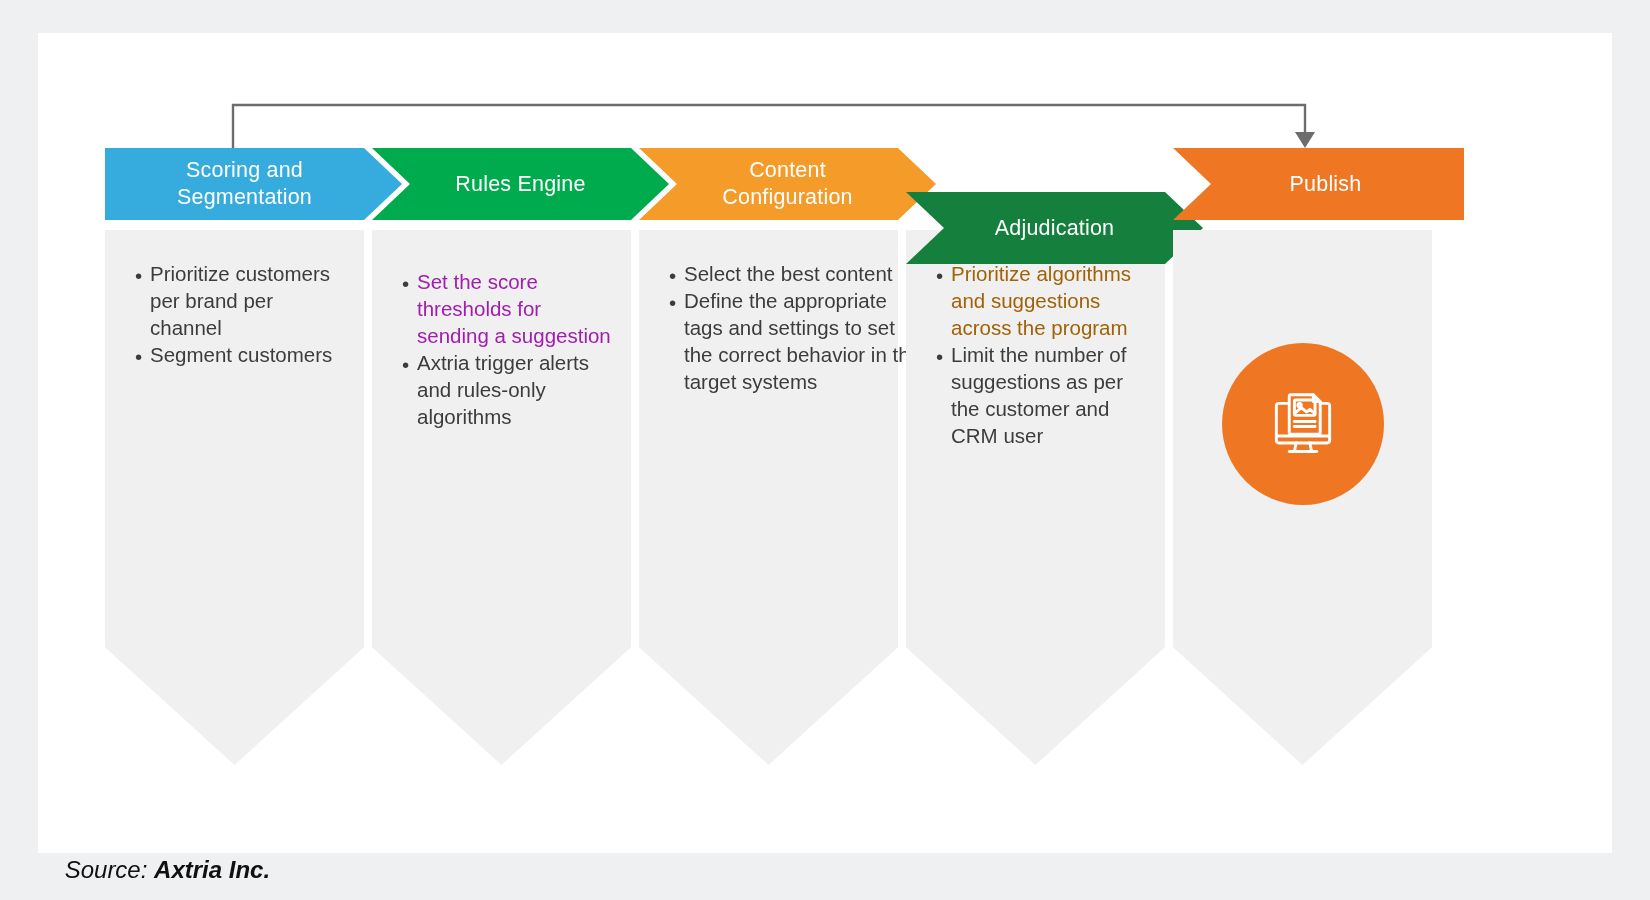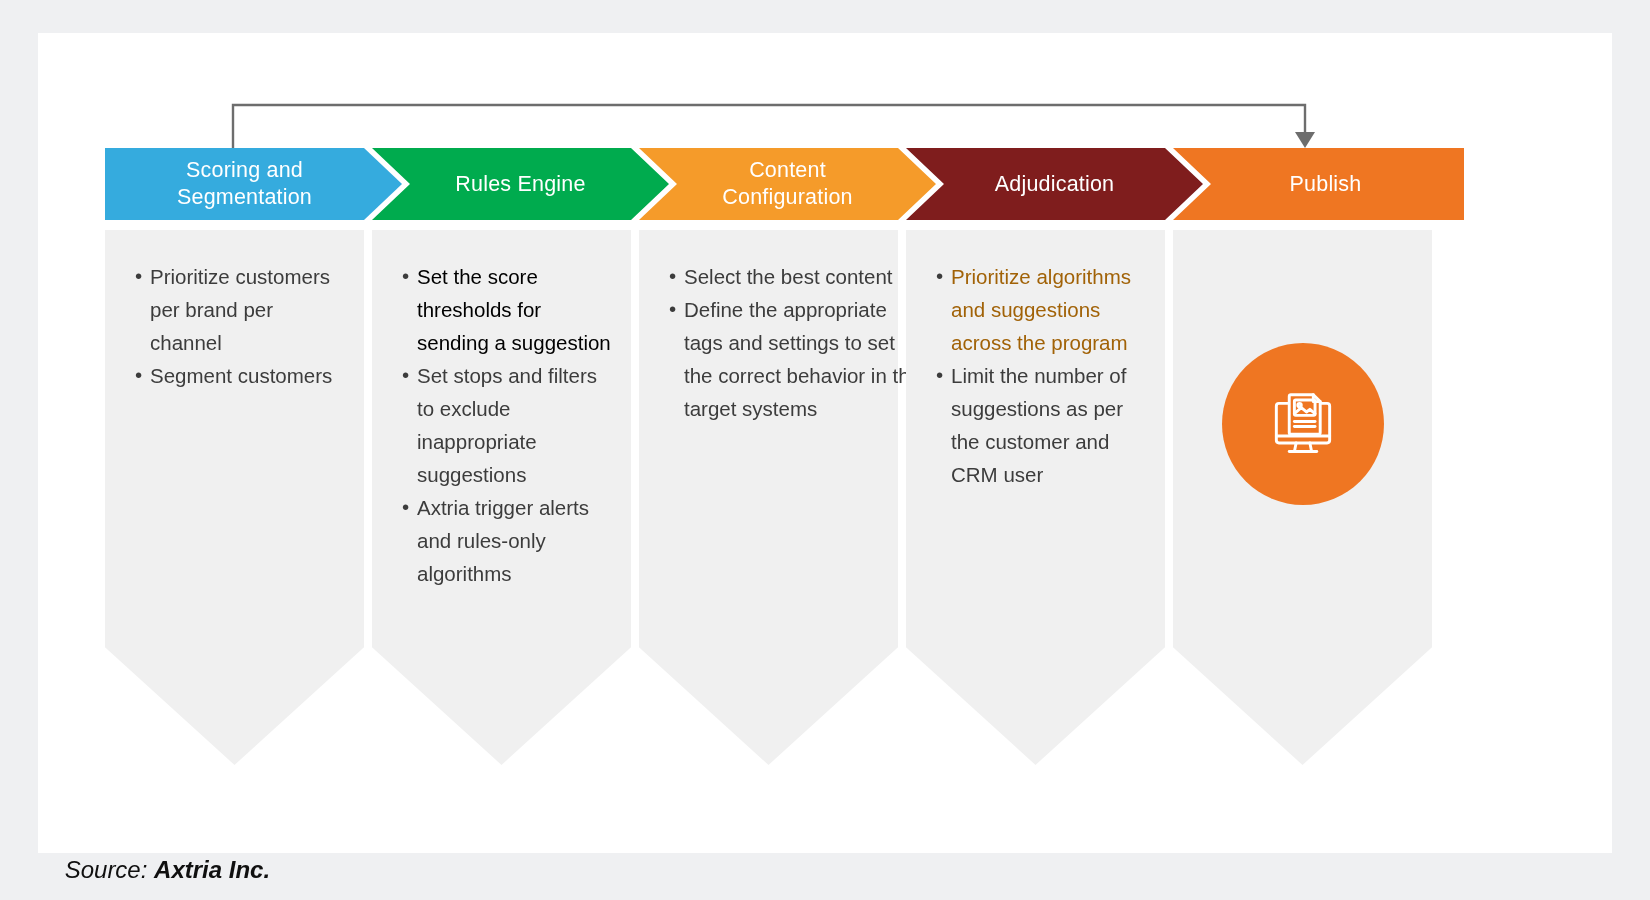--- a/index.html
+++ b/index.html
@@ -90,21 +90,21 @@
     width: 100%;
     box-sizing: border-box;
     margin: 0;
     padding: 0 18px 0 30px;
     list-style: none;
   }
   .bullets li {
     position: relative;
     color: #3c3c3c;
     font-size: 20.5px;
-    line-height: 33px;
+    line-height: 27px;
     padding-left: 15px;
     margin: 0 0 0 0;
   }
   .bullets li:before {
     content: "\2022";
     position: absolute;
     left: 0;
     top: 0;
     color: #3c3c3c;
     font-size: 20.5px;
@@ -165,41 +165,40 @@
           <li style="color: rgb(60, 60, 60);">Segment customers</li>
         </ul>
       </div>
       <div class="stage-col" style="left: 372px; width: 297px;">
         <div class="panel-shade" style="width: 259px; background: rgb(217, 217, 217);"></div>
         <div class="panel" style="width: 259px; background: rgb(240, 240, 240);"></div>
         <div class="chev" style="background: rgb(0, 171, 78); clip-path: polygon(0px 0px, 87.2054% 0px, 100% 50%, 87.2054% 100%, 0px 100%, 12.7946% 50%);">
           <div class="chev-label">Rules Engine</div>
         </div>
         <ul class="bullets" style="width: 259px;">
-          <li style="color: #000000;">Set the score thresholds for sending a suggestion</li>
-          <li style="color: rgb(60, 60, 60);">Set stops and filters to exclude inappropriate suggestions</li>
+          <li style="color: #a21caf; margin-top: 8px;">Set the score thresholds for sending a suggestion</li>
           <li style="color: rgb(60, 60, 60);">Axtria trigger alerts and rules-only algorithms</li>
         </ul>
       </div>
       <div class="stage-col" style="left: 639px; width: 297px;">
         <div class="panel-shade" style="width: 259px; background: rgb(217, 217, 217);"></div>
         <div class="panel" style="width: 259px; background: rgb(240, 240, 240);"></div>
         <div class="chev" style="background: rgb(245, 155, 42); clip-path: polygon(0px 0px, 87.2054% 0px, 100% 50%, 87.2054% 100%, 0px 100%, 12.7946% 50%);">
           <div class="chev-label">Content
 Configuration</div>
         </div>
         <ul class="bullets" style="width: 301px;">
           <li style="color: rgb(60, 60, 60);">Select the best content</li>
           <li style="color: rgb(60, 60, 60);">Define the appropriate tags and settings to set the correct behavior in the target systems</li>
         </ul>
       </div>
       <div class="stage-col" style="left: 906px; width: 297px;">
         <div class="panel-shade" style="width: 259px; background: rgb(217, 217, 217);"></div>
         <div class="panel" style="width: 259px; background: rgb(240, 240, 240);"></div>
-        <div class="chev" style="background: #7f1d1d; clip-path: polygon(0px 0px, 87.2054% 0px, 100% 50%, 87.2054% 100%, 0px 100%, 12.7946% 50%);">
+        <div class="chev" style="background: #15803d; clip-path: polygon(0px 0px, 87.2054% 0px, 100% 50%, 87.2054% 100%, 0px 100%, 12.7946% 50%); margin-top: 44px;">
           <div class="chev-label">Adjudication</div>
         </div>
         <ul class="bullets" style="width: 259px;">
           <li style="color: #a16207;">Prioritize algorithms and suggestions across the program</li>
           <li style="color: rgb(60, 60, 60);">Limit the number of suggestions as per the customer and CRM user</li>
         </ul>
       </div>
       <div class="stage-col" style="left: 1173px; width: 291px;">
         <div class="panel-shade" style="width: 259px; background: rgb(217, 217, 217);"></div>
         <div class="panel" style="width: 259px; background: rgb(240, 240, 240);"></div>

